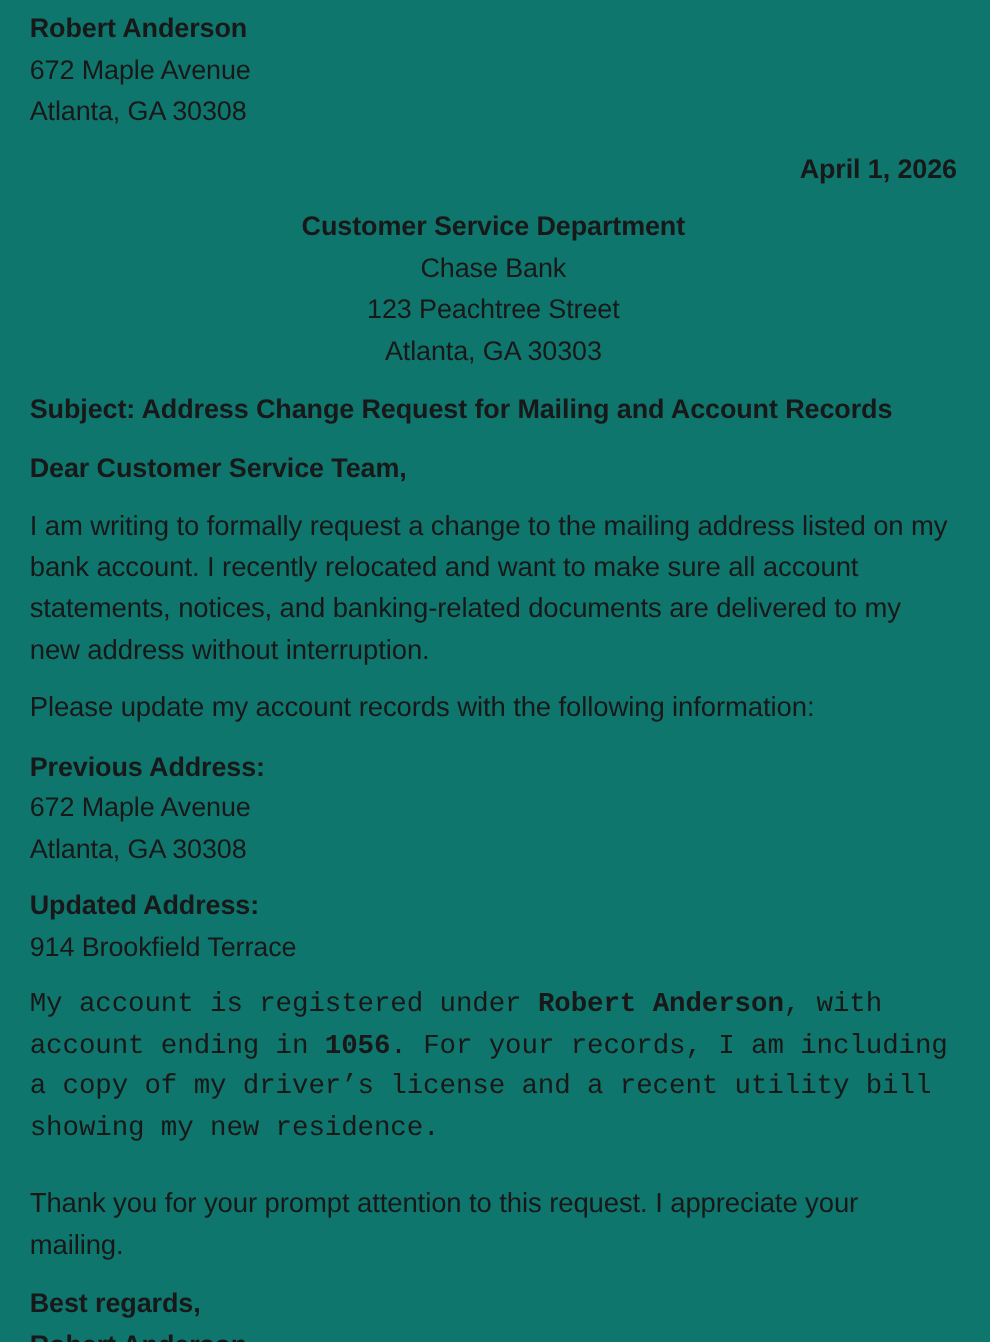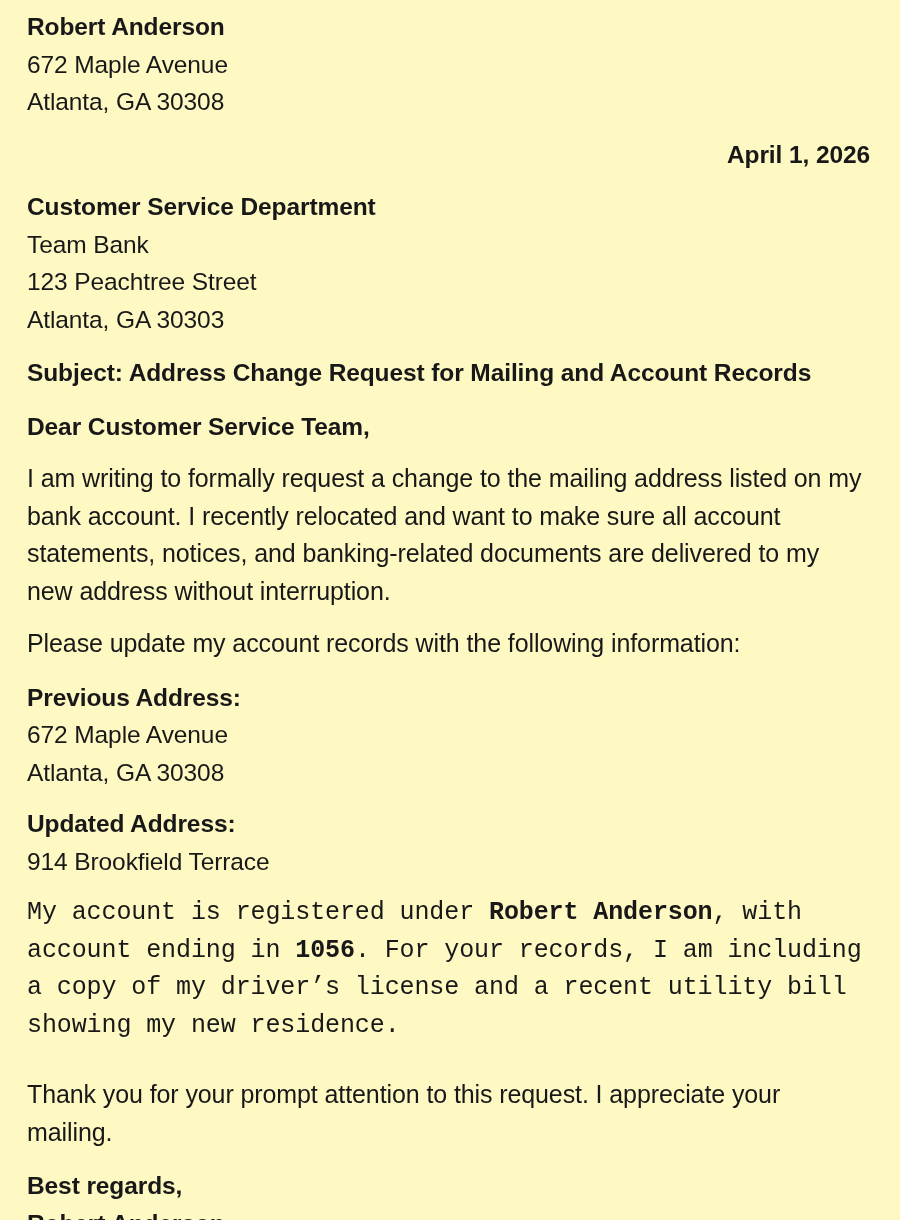--- a/index.html
+++ b/index.html
@@ -13,21 +13,21 @@
     height: 1220px;
     font-family: "Liberation Sans", "DejaVu Sans", sans-serif;
     color: #181818;
     -webkit-font-smoothing: antialiased;
   }
   .page {
     width: 900px;
     height: 1220px;
     box-sizing: border-box;
     padding: 8px 30px 0 27px;
-    background: #fef9c3;
+    background: #0f766e;
     position: relative;
     overflow: hidden;
   }
   
   .block {
     margin: 0 0 14px 0;
   }
   .block:last-child {
     margin-bottom: 0;
   }
@@ -53,21 +53,21 @@
   }
   .para b {
     font-weight: 700;
   }
   .sig .line {
     line-height: 37.5px;
   }
   
   .block.sender   { margin-bottom: 15px; }
   .block.date     { margin-bottom: 15px; text-align: right; }
-  .block.recipient{ margin-bottom: 16px; }
+  .block.recipient{ margin-bottom: 16px; text-align: center; }
   .block.subject  { margin-bottom: 16px; }
   .block.salutation { margin-bottom: 15px; }
   .block.addr     { margin-bottom: 14px; }
   .para.intro     { margin-bottom: 15px; }
   .para.instruction { margin-bottom: 16px; }
   .para.account   { margin-bottom: 32px; font-family: Liberation Mono, monospace; }
   .para.thanks    { margin-bottom: 16px; }
 </style>
 </head>
 <body>
@@ -79,21 +79,21 @@
     <div class="line">672 Maple Avenue</div>
     <div class="line">Atlanta, GA 30308</div>
   </div>
 
   <div class="block date">
     <div class="line bold">April 1, 2026</div>
   </div>
 
   <div class="block recipient">
     <div class="line bold">Customer Service Department</div>
-    <div class="line">Team Bank</div>
+    <div class="line">Chase Bank</div>
     <div class="line">123 Peachtree Street</div>
     <div class="line">Atlanta, GA 30303</div>
   </div>
 
   <div class="block subject">
     <div class="line bold">Subject: Address Change Request for Mailing and Account Records</div>
   </div>
 
   <div class="block salutation">
     <div class="line bold">Dear Customer Service Team,</div>

